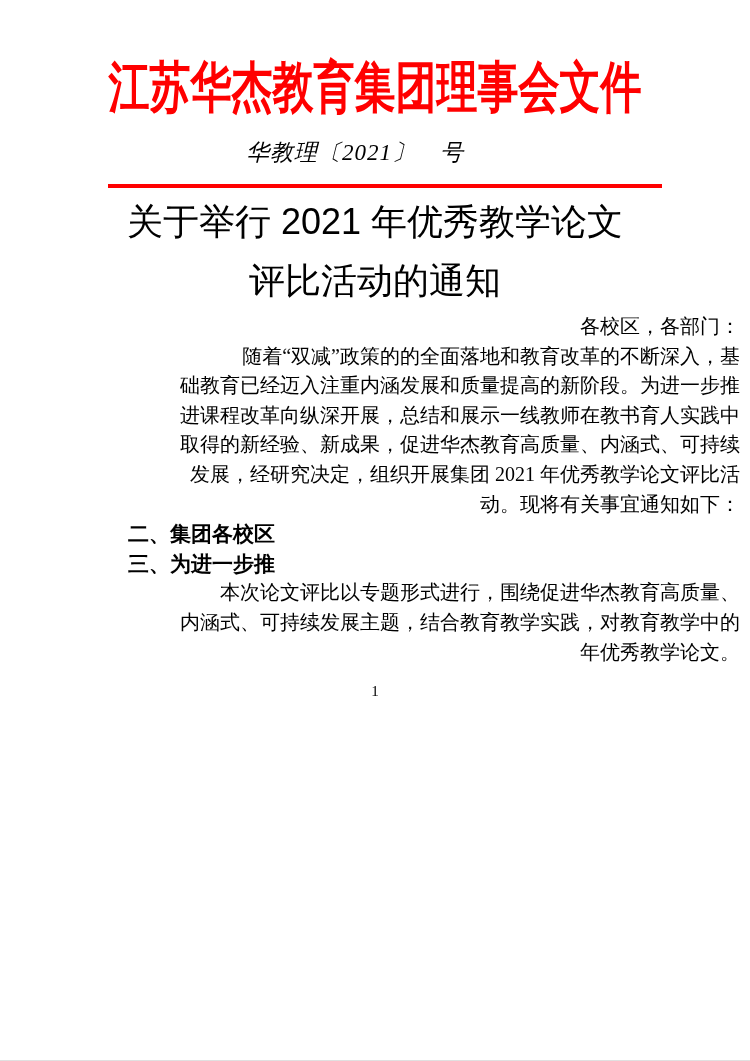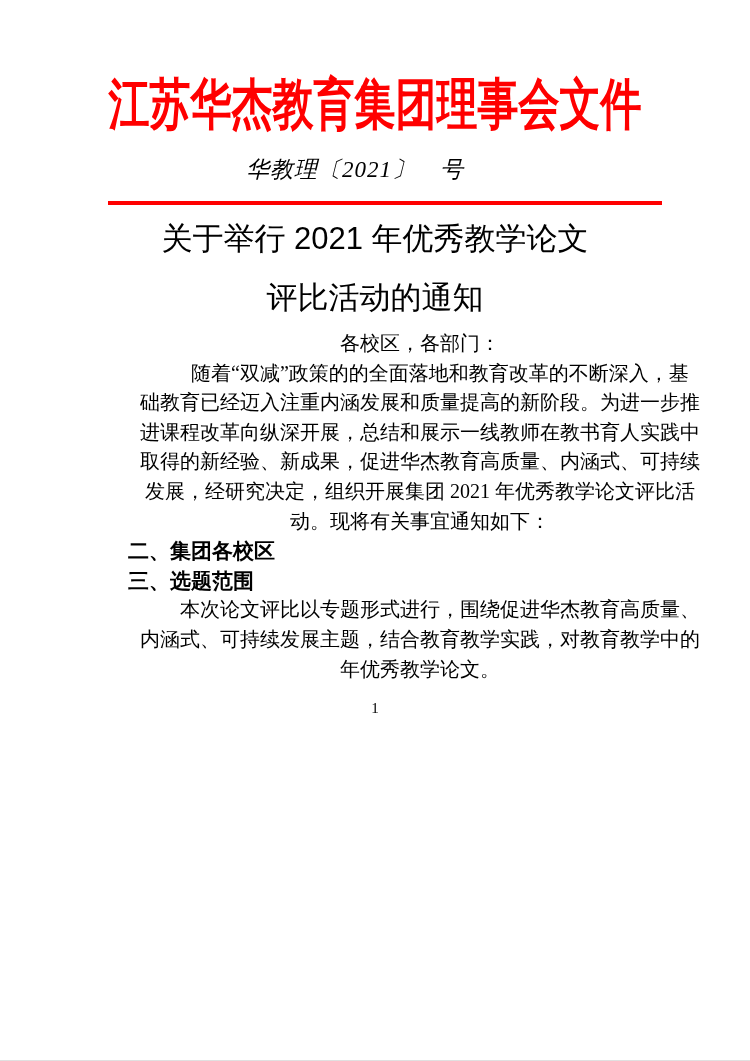--- a/index.html
+++ b/index.html
@@ -7,21 +7,21 @@
   body {
     font-family: "Liberation Serif", "DejaVu Serif", serif;
     color: #000000;
   }
   .page {
     position: relative;
     width: 750px;
     height: 1061px;
     background: #ffffff;
     overflow: hidden;
-    padding-top: 77px;
+    padding-top: 60px;
   }
   .org-title {
     text-align: center;
     color: #ff0000;
     font-family: "Liberation Sans", "DejaVu Sans", sans-serif;
     font-weight: bold;
     font-size: 41px;
     line-height: 55px;
     transform: scaleY(1.35);
     transform-origin: center center;
@@ -41,32 +41,32 @@
   .red-rule {
     margin: 16px 88px 0 108px;
     height: 4px;
     background: #ff0000;
   }
   .doc-title {
     margin-top: 4px;
     text-align: center;
     font-family: "Liberation Sans", "DejaVu Sans", sans-serif;
     font-weight: 500;
-    font-size: 31px;
+    font-size: 36px;
     line-height: 59px;
     white-space: pre-line;
   }
   .body-text {
     margin: 2px 10px 0 100px;
     font-size: 20px;
     line-height: 29.6px;
   }
   .para {
     white-space: pre-line;
-    text-align: center;
+    text-align: right;
   }
   .section-heading {
     font-family: "Liberation Sans", "DejaVu Sans", sans-serif;
     font-weight: bold;
     font-size: 21px;
     line-height: 29.6px;
     padding-left: 28px;
   }
   .page-number {
     margin-top: 12px;
@@ -103,21 +103,21 @@
     <div class="para">　　随着“双减”政策的的全面落地和教育改革的不断深入，基
 础教育已经迈入注重内涵发展和质量提高的新阶段。为进一步推
 进课程改革向纵深开展，总结和展示一线教师在教书育人实践中
 取得的新经验、新成果，促进华杰教育高质量、内涵式、可持续
 发展，经研究决定，组织开展集团 2021 年优秀教学论文评比活
 动。现将有关事宜通知如下：</div>
 
 
     <div class="section-heading">二、集团各校区</div>
 
-    <div class="section-heading">三、选题范围</div>
+    <div class="section-heading">三、为进一步推</div>
     <div class="para">　　本次论文评比以专题形式进行，围绕促进华杰教育高质量、
 内涵式、可持续发展主题，结合教育教学实践，对教育教学中的
 年优秀教学论文。</div>
 
   </div>
 
   <div class="page-number">1</div>
 
   <div class="page-bottom-edge"></div>
 

